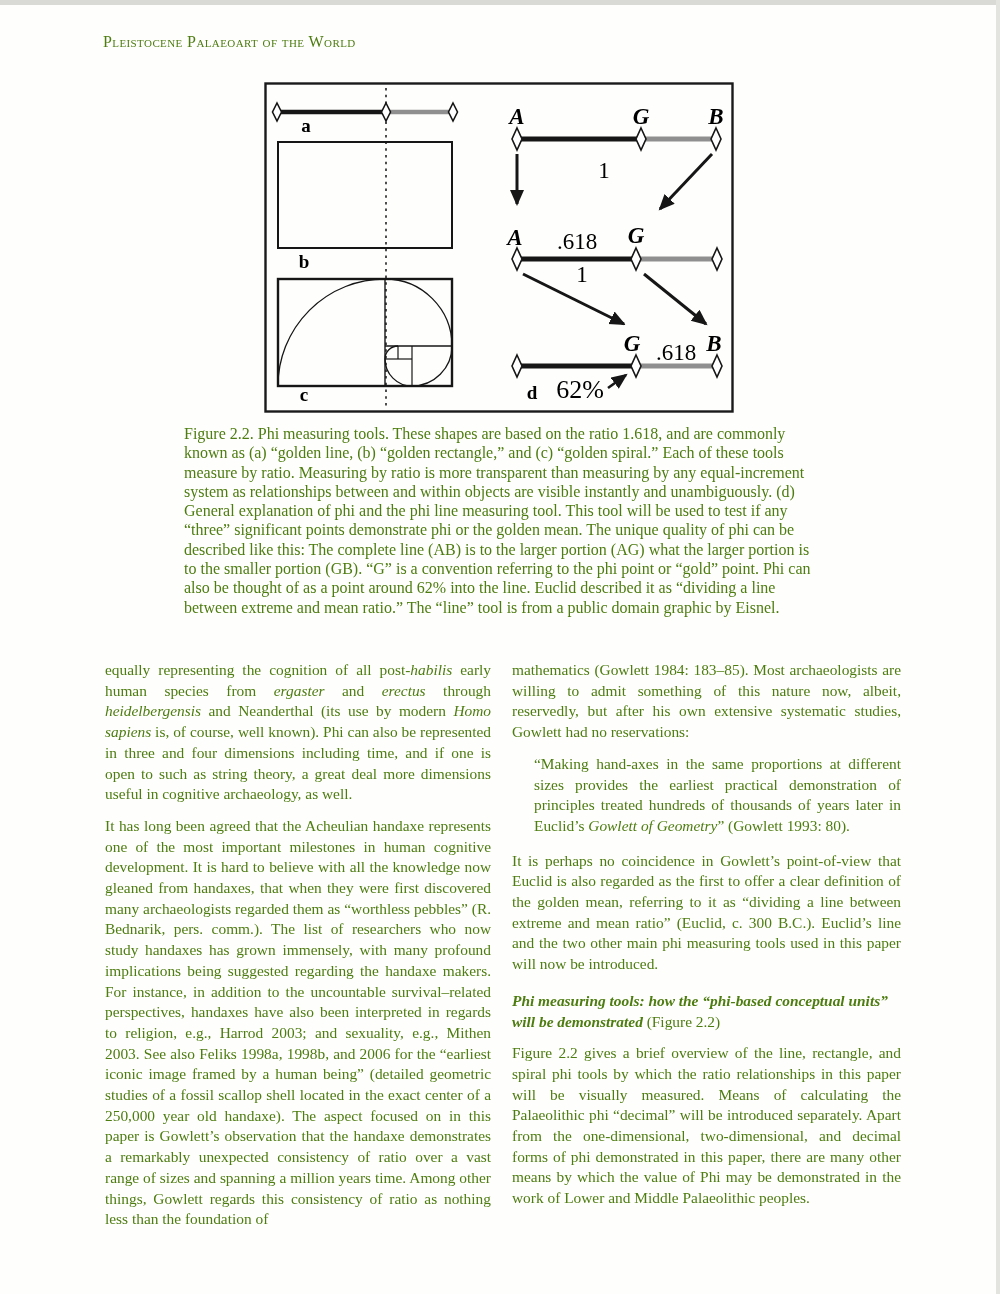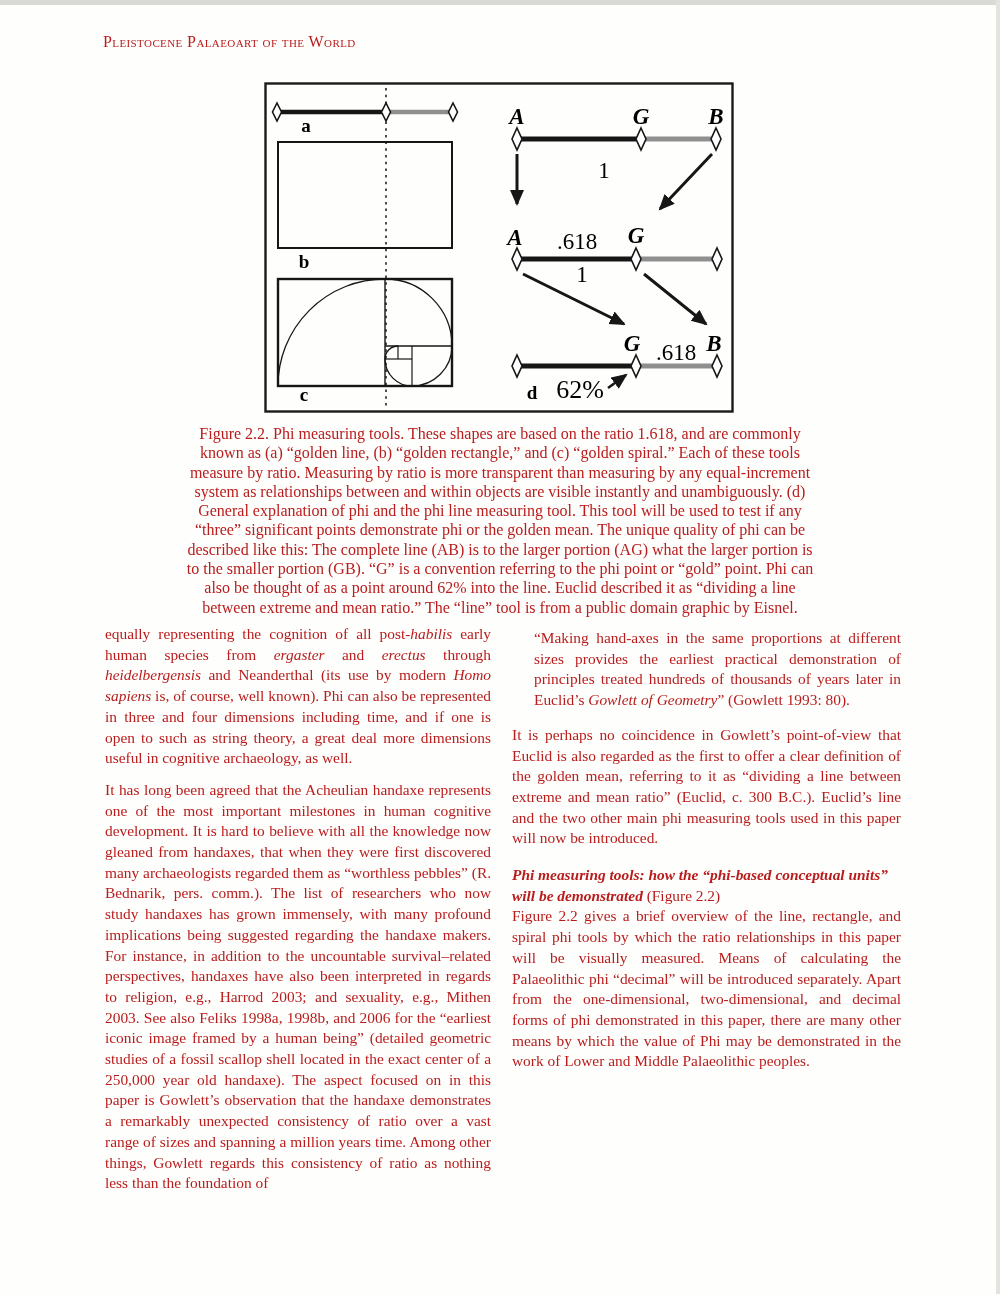--- a/index.html
+++ b/index.html
@@ -1,30 +1,30 @@
 <!DOCTYPE html>
 <html><head>
 <meta charset="utf-8">
 <style>
   html,body{margin:0;padding:0;background:#e8e8e6;}
   .page{position:relative;width:1000px;height:1294px;background:#fefefd;margin:0 auto;
-        font-family:"Liberation Serif","DejaVu Serif",serif;color:#b91c1c;overflow:hidden;}
+        font-family:"Liberation Serif","DejaVu Serif",serif;color:#4d7c0f;overflow:hidden;}
   .scan-edge-top{position:absolute;left:0;top:0;width:100%;height:5px;background:#d9d9d6;}
   .scan-edge-right{position:absolute;right:0;top:0;width:4px;height:100%;background:#e3e3e0;}
   .running-head{position:absolute;left:103px;top:33px;font-variant:small-caps;font-size:16px;
         letter-spacing:0.4px;}
   .fig{position:absolute;left:264px;top:82px;margin:0;}
-  .caption{position:absolute;left:184px;top:424px;width:632px;text-align:center;
+  .caption{position:absolute;left:184px;top:424px;width:632px;
         font-size:16px;line-height:19.3px;}
-  .col{position:absolute;top:624px;width:386px;font-size:15.4px;line-height:20.7px;}
+  .col{position:absolute;top:660px;width:386px;font-size:15.4px;line-height:20.7px;}
   .col p{margin:0 0 11px 0;text-align:justify;}
   .col-left{left:105px;}
   .col-right{left:512px;width:389px;}
   .blockquote{margin:4px 0 14px 22px !important;}
-  .subhead{margin:16px 0 0 0;font-size:15.4px;line-height:20.7px;font-weight:normal;text-align:left;}
+  .subhead{margin:16px 0 11px 0;font-size:15.4px;line-height:20.7px;font-weight:normal;text-align:left;}
   .seg-i{font-style:italic;}
   .seg-bi{font-weight:bold;font-style:italic;}
   .folio{position:absolute;left:0;top:1246px;width:100%;text-align:center;font-size:15px;}
   svg text{font-family:"Liberation Serif","DejaVu Serif",serif;}
   .lbl-point{font-size:23px;font-weight:bold;font-style:italic;}
   .lbl-num{font-size:23px;}
   .lbl-pct{font-size:26px;}
   .lbl-panel{font-size:19px;font-weight:bold;}
 </style>
 </head>
@@ -118,19 +118,20 @@
   </figure>
 
   <div class="caption">Figure 2.2. Phi measuring tools. These shapes are based on the ratio 1.618, and are commonly known as (a) “golden line, (b) “golden rectangle,” and (c) “golden spiral.” Each of these tools measure by ratio. Measuring by ratio is more transparent than measuring by any equal-increment system as relationships between and within objects are visible instantly and unambiguously. (d) General explanation of phi and the phi line measuring tool. This tool will be used to test if any “three” significant points demonstrate phi or the golden mean. The unique quality of phi can be described like this: The complete line (AB) is to the larger portion (AG) what the larger portion is to the smaller portion (GB). “G” is a convention referring to the phi point or “gold” point. Phi can also be thought of as a point around 62% into the line. Euclid described it as “dividing a line between extreme and mean ratio.” The “line” tool is from a public domain graphic by Eisnel.</div>
 
   <div class="col col-left">
     <p><span>equally representing the cognition of all post-</span><span class="seg-i">habilis</span><span> early human species from </span><span class="seg-i">ergaster</span><span> and </span><span class="seg-i">erectus</span><span> through </span><span class="seg-i">heidelbergensis</span><span> and Neanderthal (its use by modern </span><span class="seg-i">Homo sapiens</span><span> is, of course, well known). Phi can also be represented in three and four dimensions including time, and if one is open to such as string theory, a great deal more dimensions useful in cognitive archaeology, as well.</span></p>
     <p>It has long been agreed that the Acheulian handaxe represents one of the most important milestones in human cognitive development. It is hard to believe with all the knowledge now gleaned from handaxes, that when they were first discovered many archaeologists regarded them as “worthless pebbles” (R. Bednarik, pers. comm.). The list of researchers who now study handaxes has grown immensely, with many profound implications being suggested regarding the handaxe makers. For instance, in addition to the uncountable survival–related perspectives, handaxes have also been interpreted in regards to religion, e.g., Harrod 2003; and sexuality, e.g., Mithen 2003. See also Feliks 1998a, 1998b, and 2006 for the “earliest iconic image framed by a human being” (detailed geometric studies of a fossil scallop shell located in the exact center of a 250,000 year old handaxe). The aspect focused on in this paper is Gowlett’s observation that the handaxe demonstrates a remarkably unexpected consistency of ratio over a vast range of sizes and spanning a million years time. Among other things, Gowlett regards this consistency of ratio as nothing less than the foundation of</p>
   </div>
 
   <div class="col col-right">
+    <p>mathematics (Gowlett 1984: 183–85). Most archaeologists are willing to admit something of this nature now, albeit, reservedly, but after his own extensive systematic studies, Gowlett had no reservations:</p>
     <p class="blockquote"><span>“Making hand-axes in the same proportions at different sizes provides the earliest practical demonstration of principles treated hundreds of thousands of years later in Euclid’s </span><span class="seg-i">Gowlett of Geometry</span><span>” (Gowlett 1993: 80).</span></p>
     <p>It is perhaps no coincidence in Gowlett’s point-of-view that Euclid is also regarded as the first to offer a clear definition of the golden mean, referring to it as “dividing a line between extreme and mean ratio” (Euclid, c. 300 B.C.). Euclid’s line and the two other main phi measuring tools used in this paper will now be introduced.</p>
     <h3 class="subhead"><span class="seg-bi">Phi measuring tools: how the “phi-based conceptual units” will be demonstrated </span><span>(Figure 2.2)</span></h3>
     <p>Figure 2.2 gives a brief overview of the line, rectangle, and spiral phi tools by which the ratio relationships in this paper will be visually measured. Means of calculating the Palaeolithic phi “decimal” will be introduced separately. Apart from the one-dimensional, two-dimensional, and decimal forms of phi demonstrated in this paper, there are many other means by which the value of Phi may be demonstrated in the work of Lower and Middle Palaeolithic peoples.</p>
   </div>
 
 </div>
 
 </body></html>

